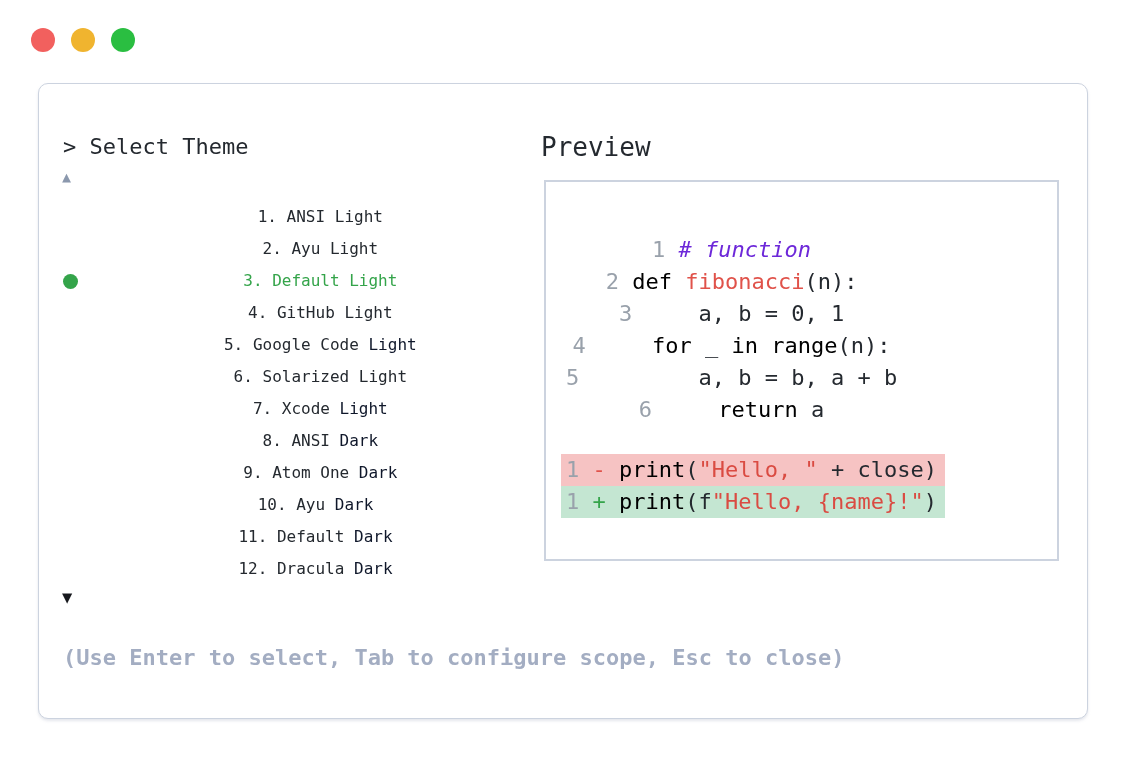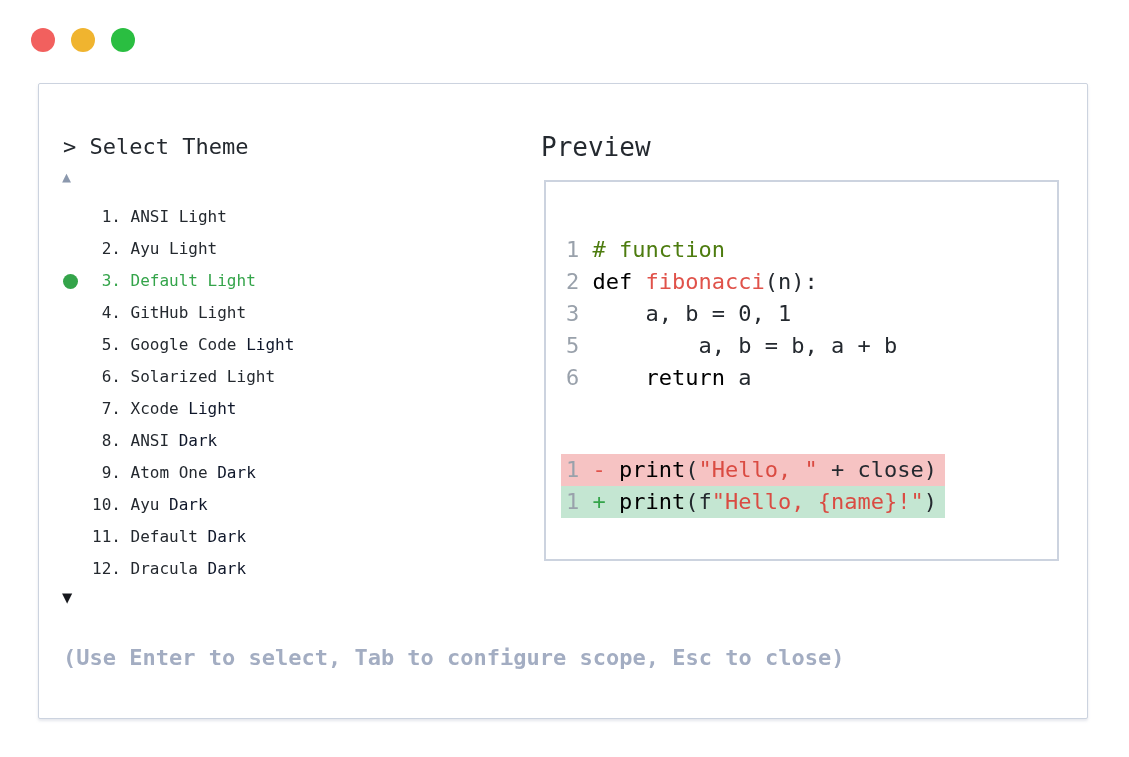--- a/index.html
+++ b/index.html
@@ -8,22 +8,22 @@
 
   
   .traffic-lights { position:absolute; left:31px; top:28px; display:flex; gap:16px; }
   .light { width:24px; height:24px; border-radius:50%; border:none; cursor:pointer; }
   .light.red    { background:#f2605e; }
   .light.yellow { background:#f0b42f; }
   .light.green  { background:#2abe41; }
 
   
   .panel { position:absolute; left:38px; top:83px; width:1050px; height:636px;
-           background:#ffffff; border:1.5px solid #ccd3df; border-radius:2px;
-           box-shadow:0 2px 3px rgba(160,170,190,0.28); }
+           background:#ffffff; border:1.5px solid #ccd3df; border-radius:10px;
+           box-shadow:0 2px 3px rgba(160,170,190,0.28);text-align:center; }
 
   .prompt { position:absolute; left:24px; top:50px; font-size:22px; line-height:26px; color:#24292f; white-space:pre; }
   .preview-label { position:absolute; left:502px; top:50px; font-size:26px; line-height:26px; color:#24292f; }
 
   .scroll-up   { position:absolute; left:23px; top:84px; font-size:15px; color:#8b98ad; cursor:pointer; }
   .scroll-down { position:absolute; left:23px; top:503px; font-size:17px; color:#16181d; cursor:pointer; }
 
   
   .theme-list { position:absolute; left:0; top:117px; width:500px; }
   .list-row { position:relative; height:32px; line-height:32px; font-size:16px;
@@ -41,21 +41,21 @@
                  border:2px solid #ccd3df; background:#ffffff; }
   .code-lines { position:absolute; left:20px; top:52px; }
   .code-line { height:32px; line-height:32px; font-size:22px; white-space:pre; }
   .diff-lines { position:absolute; left:15px; top:272px; }
   .diff-line { height:32px; line-height:32px; font-size:22px; white-space:pre; }
   .diff-pill { display:inline-block; padding:0 8px 0 5px; height:32px; }
   .bg-removed { background:#f6c3c3; }
   .bg-added   { background:#c4e6d2; }
 
   .tok-plain    { color:#24292f; }
-  .tok-comment  { color:#4d7c0f; }
+  .tok-comment  { color:#6d28d9;font-style:italic; }
   .tok-keyword  { color:#000000; }
   .tok-function { color:#e0524a; }
   .tok-string   { color:#da4b42; }
   .tok-linenum  { color:#99a1ab; }
   .sign-minus   { color:#e0524a; }
   .sign-plus    { color:#34a44a; }
 </style>
 </head>
 <body>
 
@@ -88,20 +88,21 @@
 
   <div class="scroll-down">▼</div>
 
   <div class="help-text">(Use Enter to select, Tab to configure scope, Esc to close)</div>
 
   <div class="preview-box">
     <div class="code-lines">
         <div class="code-line"><span class="tok-linenum">1 </span><span class="tok-comment"># function</span></div>
         <div class="code-line"><span class="tok-linenum">2 </span><span class="tok-keyword">def</span><span class="tok-plain"> </span><span class="tok-function">fibonacci</span><span class="tok-plain">(n):</span></div>
         <div class="code-line"><span class="tok-linenum">3 </span><span class="tok-plain">    a, b = 0, 1</span></div>
+        <div class="code-line"><span class="tok-linenum">4 </span><span class="tok-plain">    </span><span class="tok-keyword">for</span><span class="tok-plain"> _ </span><span class="tok-keyword">in</span><span class="tok-plain"> </span><span class="tok-keyword">range</span><span class="tok-plain">(n):</span></div>
         <div class="code-line"><span class="tok-linenum">5 </span><span class="tok-plain">        a, b = b, a + b</span></div>
         <div class="code-line"><span class="tok-linenum">6 </span><span class="tok-plain">    </span><span class="tok-keyword">return</span><span class="tok-plain"> a</span></div>
       </div>
     <div class="diff-lines">
         <div class="diff-line"><span class="diff-pill bg-removed"><span class="tok-linenum">1 </span><span class="sign-minus">- </span><span class="tok-keyword">print</span><span class="tok-plain">(</span><span class="tok-string">"Hello, "</span><span class="tok-plain"> + close)</span></span></div>
         <div class="diff-line"><span class="diff-pill bg-added"><span class="tok-linenum">1 </span><span class="sign-plus">+ </span><span class="tok-keyword">print</span><span class="tok-plain">(f</span><span class="tok-string">"Hello, {name}!"</span><span class="tok-plain">)</span></span></div>
       </div>
   </div>
 </div>
 

